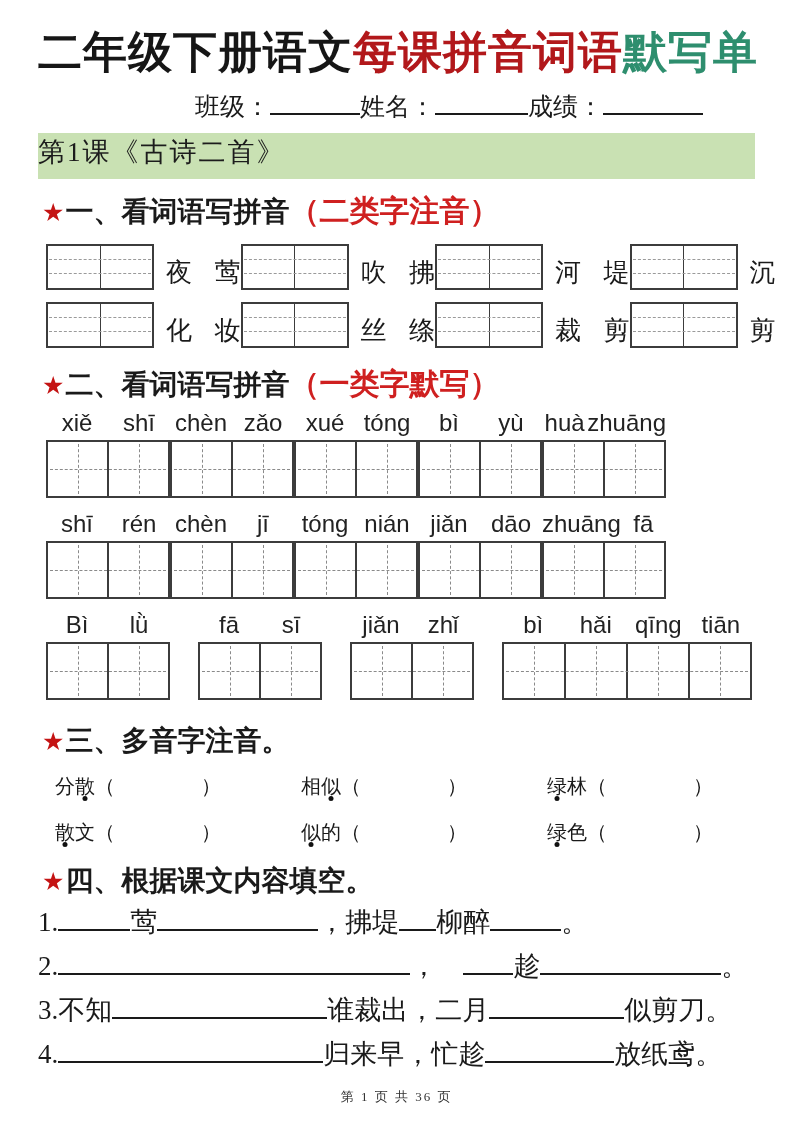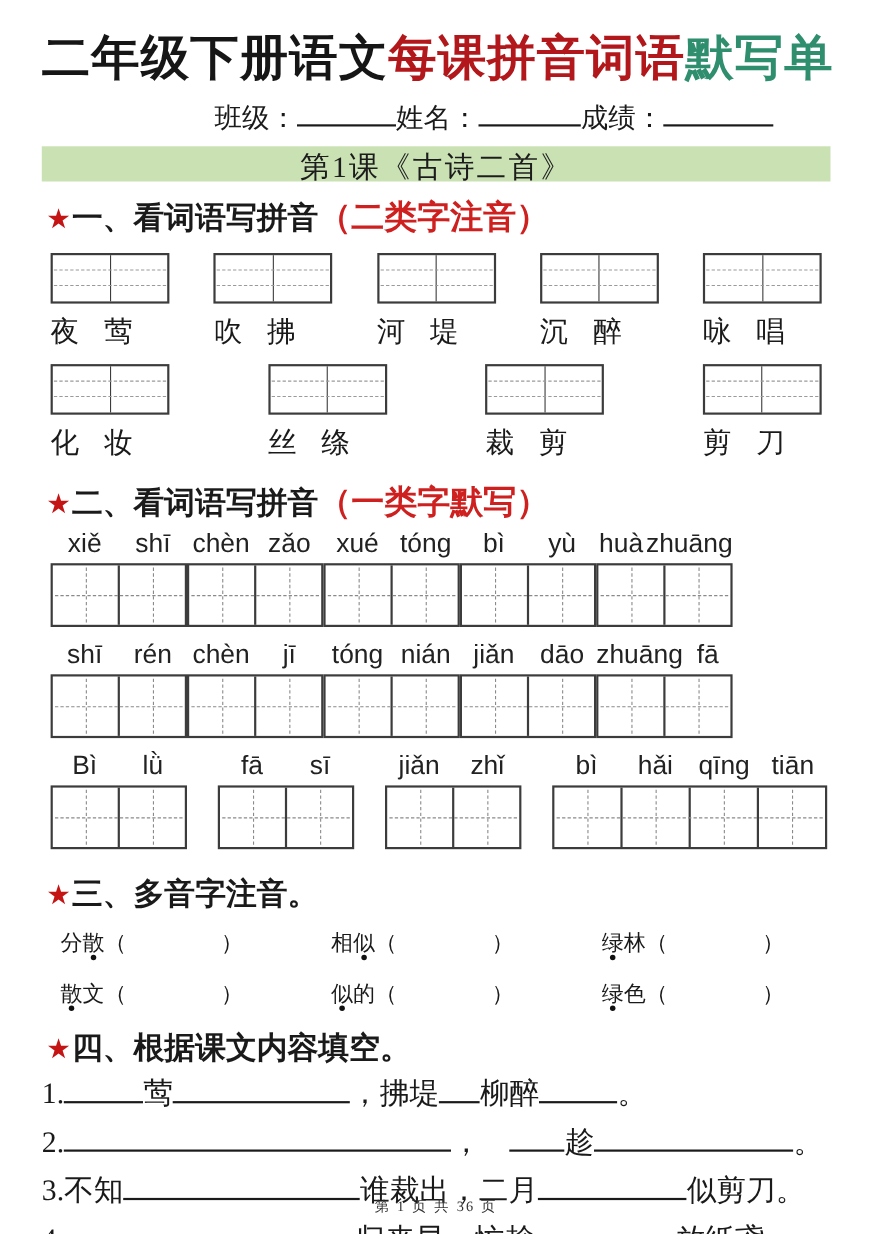--- a/index.html
+++ b/index.html
@@ -14,29 +14,29 @@
   
   .info-row{display:flex;justify-content:flex-end;margin:8px 52px 0 17px;font-size:25px;}
   .info-field{white-space:nowrap;}
   .blank{display:inline-block;border-bottom:2px solid #1a1a1a;height:1.05em;vertical-align:baseline;}
   .w90{width:90px}.w93{width:93px}.w100{width:100px}
   .w75{width:72px}.w160{width:161px}.w37{width:37px}.w71{width:71px}
   .w352{width:352px}.w50{width:50px}.w181{width:181px}
   .w215{width:215px}.w135{width:135px}.w265{width:265px}.w129{width:129px}
   .mlg{margin-left:26px}
   
-  .banner{margin-top:10px;height:32px;line-height:38px;background:#c9e1b3;text-align:center;
+  .banner{margin-top:10px;height:46px;line-height:38px;background:#c9e1b3;text-align:left;
           font-size:27px;color:#1c1c1c;letter-spacing:2px;}
   
   .sec-head{margin:12px 0 0 4px;font-size:28px;font-weight:700;white-space:nowrap;}
   .star{color:#c41414;font-size:25px;font-weight:400;margin-right:1px;}
   .red-note{color:#cf2020;font-weight:700;font-size:30px;}
   
   .pbox-row{display:flex;justify-content:space-between;padding:0 8px;margin-top:12px;}
-  .pbox-col{display:flex;flex-direction:column;align-items:flex-start;}
+  .pbox-col{display:flex;flex-direction:row;align-items:flex-end;gap:12px;}
   .pbox{width:108px;height:46px;border:2px solid #3c3c3c;position:relative;display:flex;box-sizing:border-box;}
   .pbox::before,.pbox::after{content:"";position:absolute;left:1px;right:1px;border-top:1px dashed #9a9a9a;}
   .pbox::before{top:32%;}
   .pbox::after{top:65%;}
   .pcell{flex:1;border-right:1.5px solid #3c3c3c;}
   .pcell:last-child{border-right:none;}
   .word{margin-top:8px;font-size:26px;word-spacing:16px;white-space:nowrap;}
   
   .s2row{display:flex;justify-content:flex-start;padding:0 8px;margin-top:4px;}
   .s2row + .s2row{margin-top:12px;}

